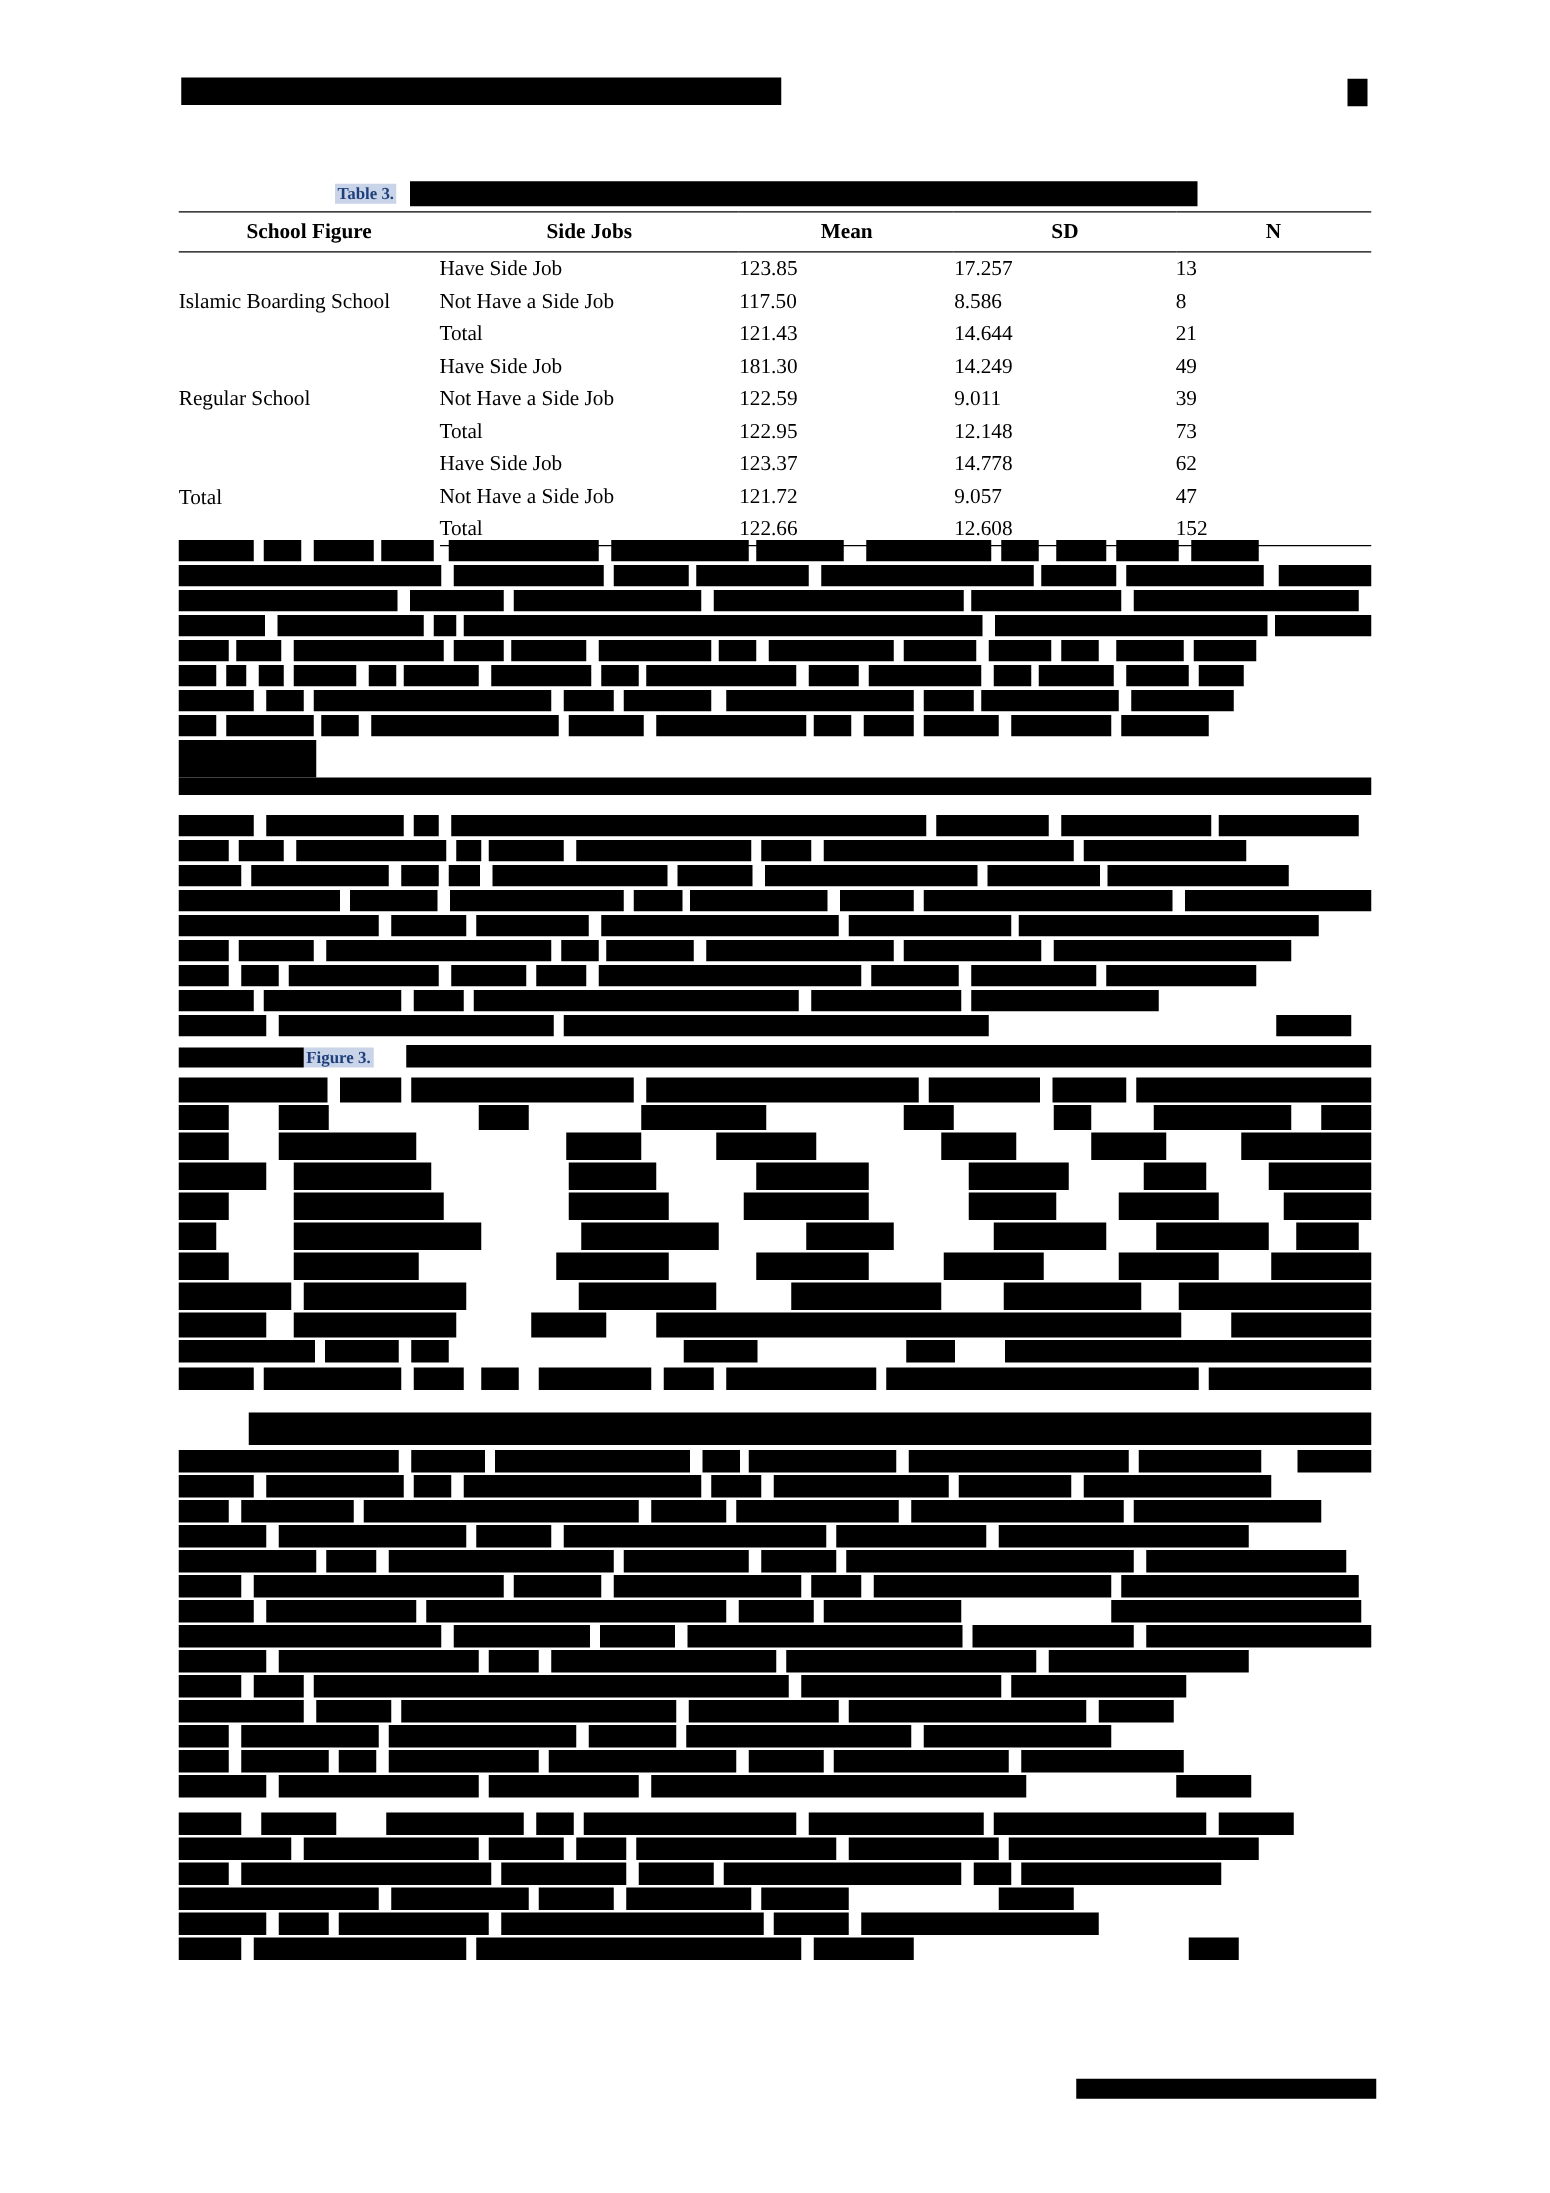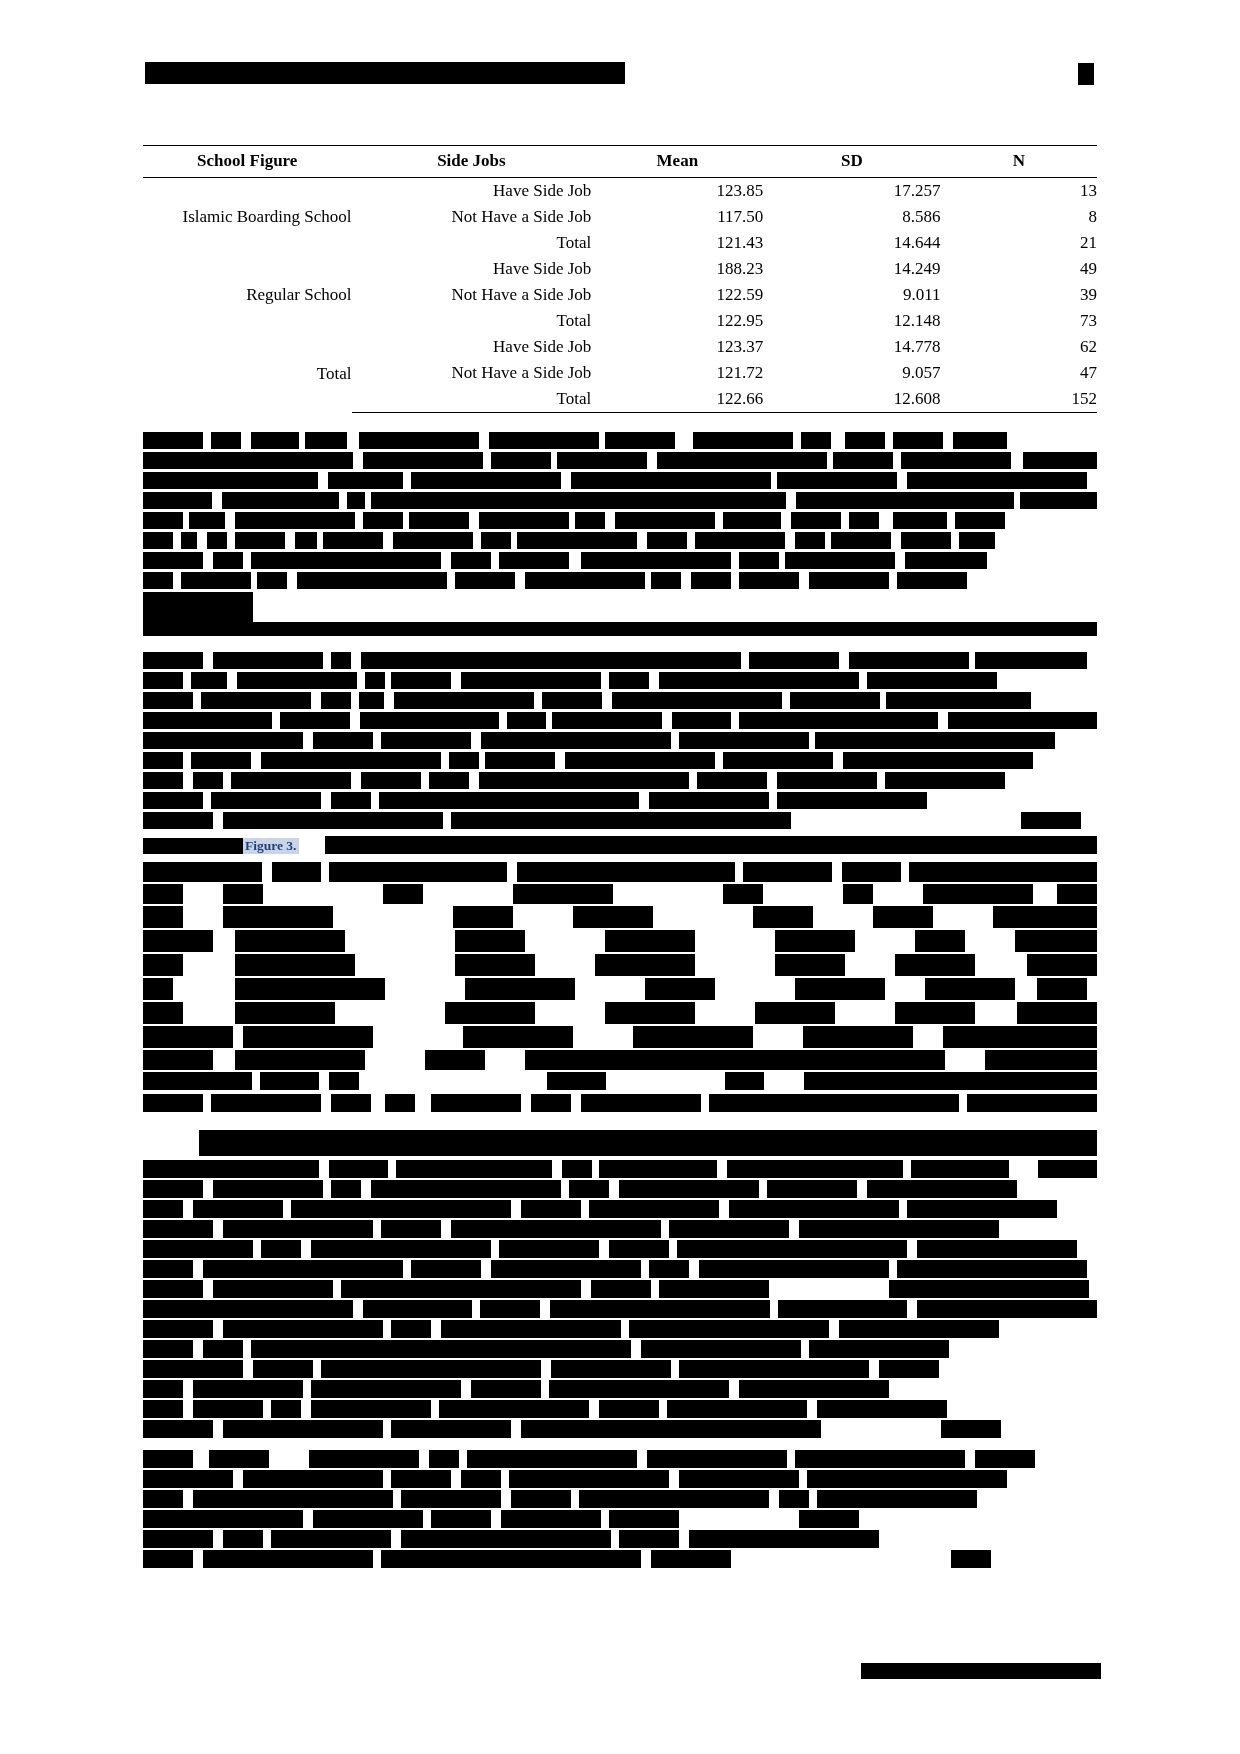--- a/index.html
+++ b/index.html
@@ -75,21 +75,21 @@
   }
   table.stats thead th {
     font-weight: bold;
     padding: 5px 0 6px 0;
     border-top: 1.6px solid #000;
     border-bottom: 1.2px solid #000;
     text-align: center;
   }
   table.stats tbody td {
     padding: 3px 0;
-    text-align: right;
+    text-align: left;
     vertical-align: middle;
   }
   table.stats tbody tr.last td {
     border-bottom: 1.6px solid #000;
   }
   td.group {
     width: 200px;
     line-height: 1.25;
   }
   td.sidejob { width: 230px; }
@@ -112,20 +112,24 @@
   
   #footer-bar { top: 1663px; left: 861px; width: 240px; height: 16px; }
 </style>
 </head>
 <body>
 
 <div class="redact" id="header-line"></div>
 <div class="redact" id="header-page-mark"></div>
 
 <div id="table-block">
+  <div class="table-caption">
+    <span class="caption-label">Table 3.</span>
+    <span class="caption-redact"></span>
+  </div>
 
   <table class="stats">
     <thead>
       <tr>
         <th class="group">School Figure</th>
         <th class="sidejob">Side Jobs</th>
         <th class="mean">Mean</th>
         <th class="sd">SD</th>
         <th class="n">N</th>
       </tr>
@@ -147,21 +151,21 @@
       <tr>
         <td class="sidejob">Total</td>
         <td class="mean">121.43</td>
         <td class="sd">14.644</td>
         <td class="n">21</td>
       </tr>
 
       <tr>
         <td class="group" rowspan="3">Regular School</td>
         <td class="sidejob">Have Side Job</td>
-        <td class="mean">188.23</td>
+        <td class="mean">181.30</td>
         <td class="sd">14.249</td>
         <td class="n">49</td>
       </tr>
       <tr>
         <td class="sidejob">Not Have a Side Job</td>
         <td class="mean">122.59</td>
         <td class="sd">9.011</td>
         <td class="n">39</td>
       </tr>
       <tr>

